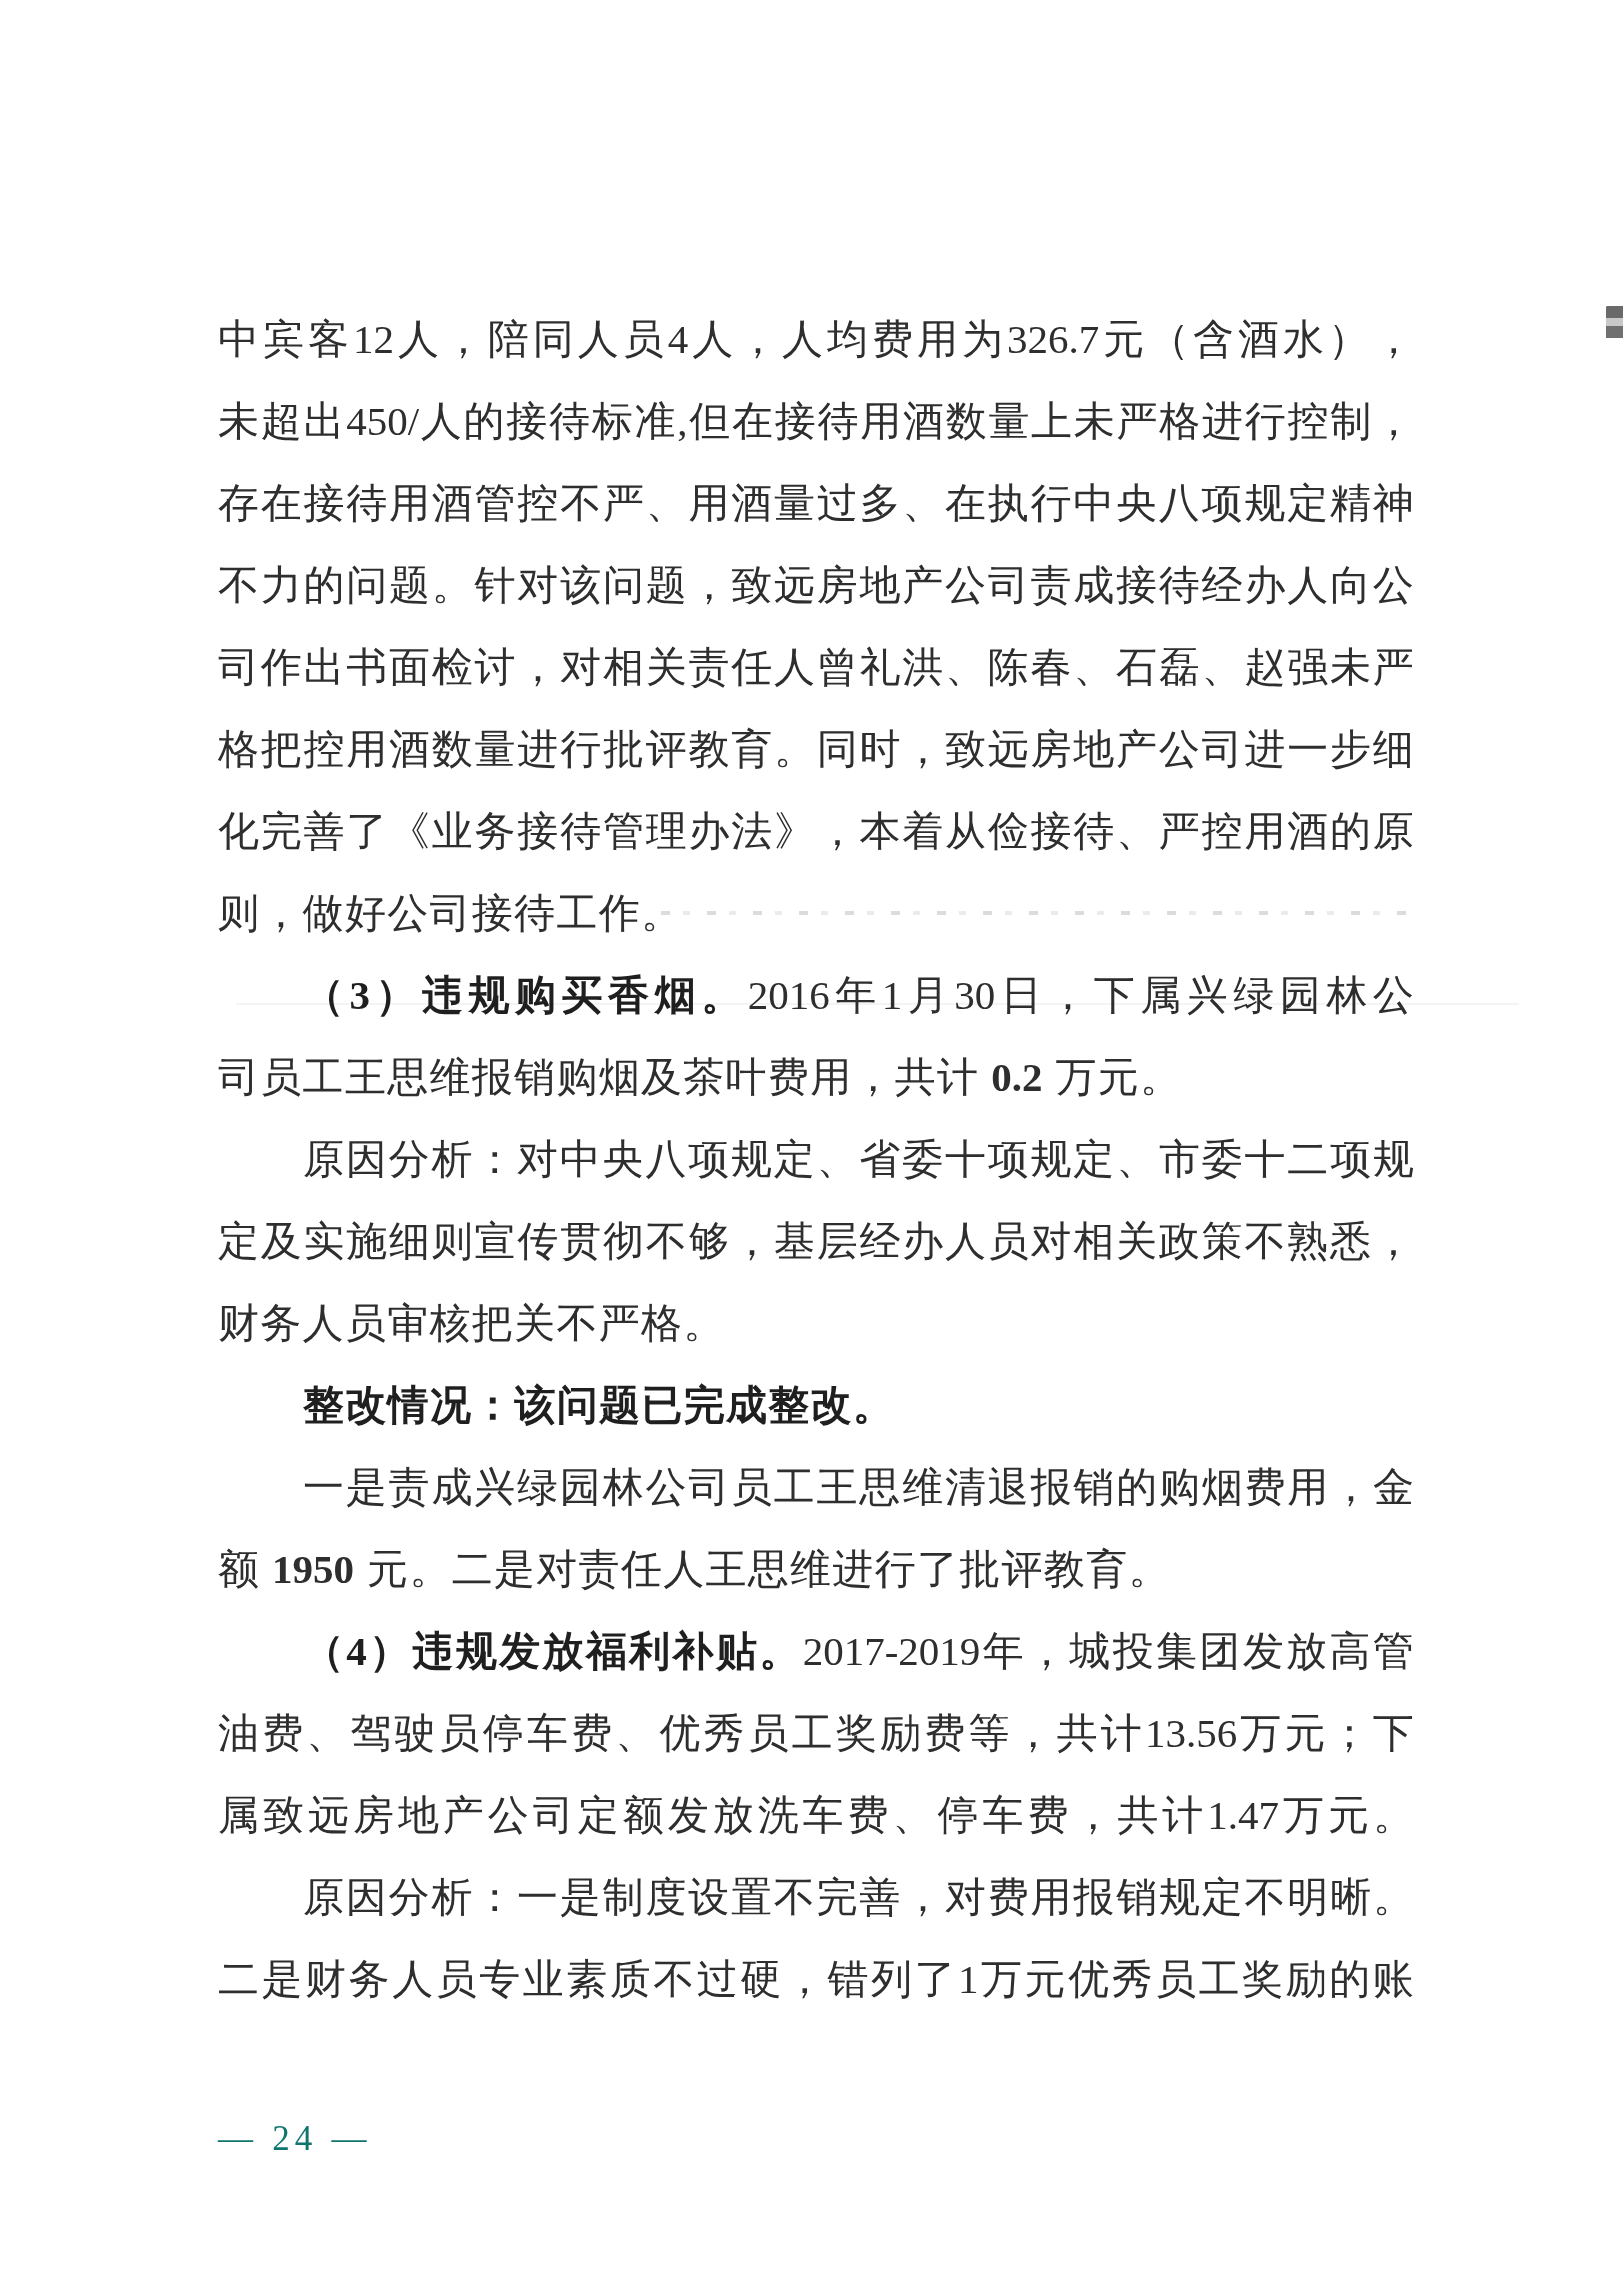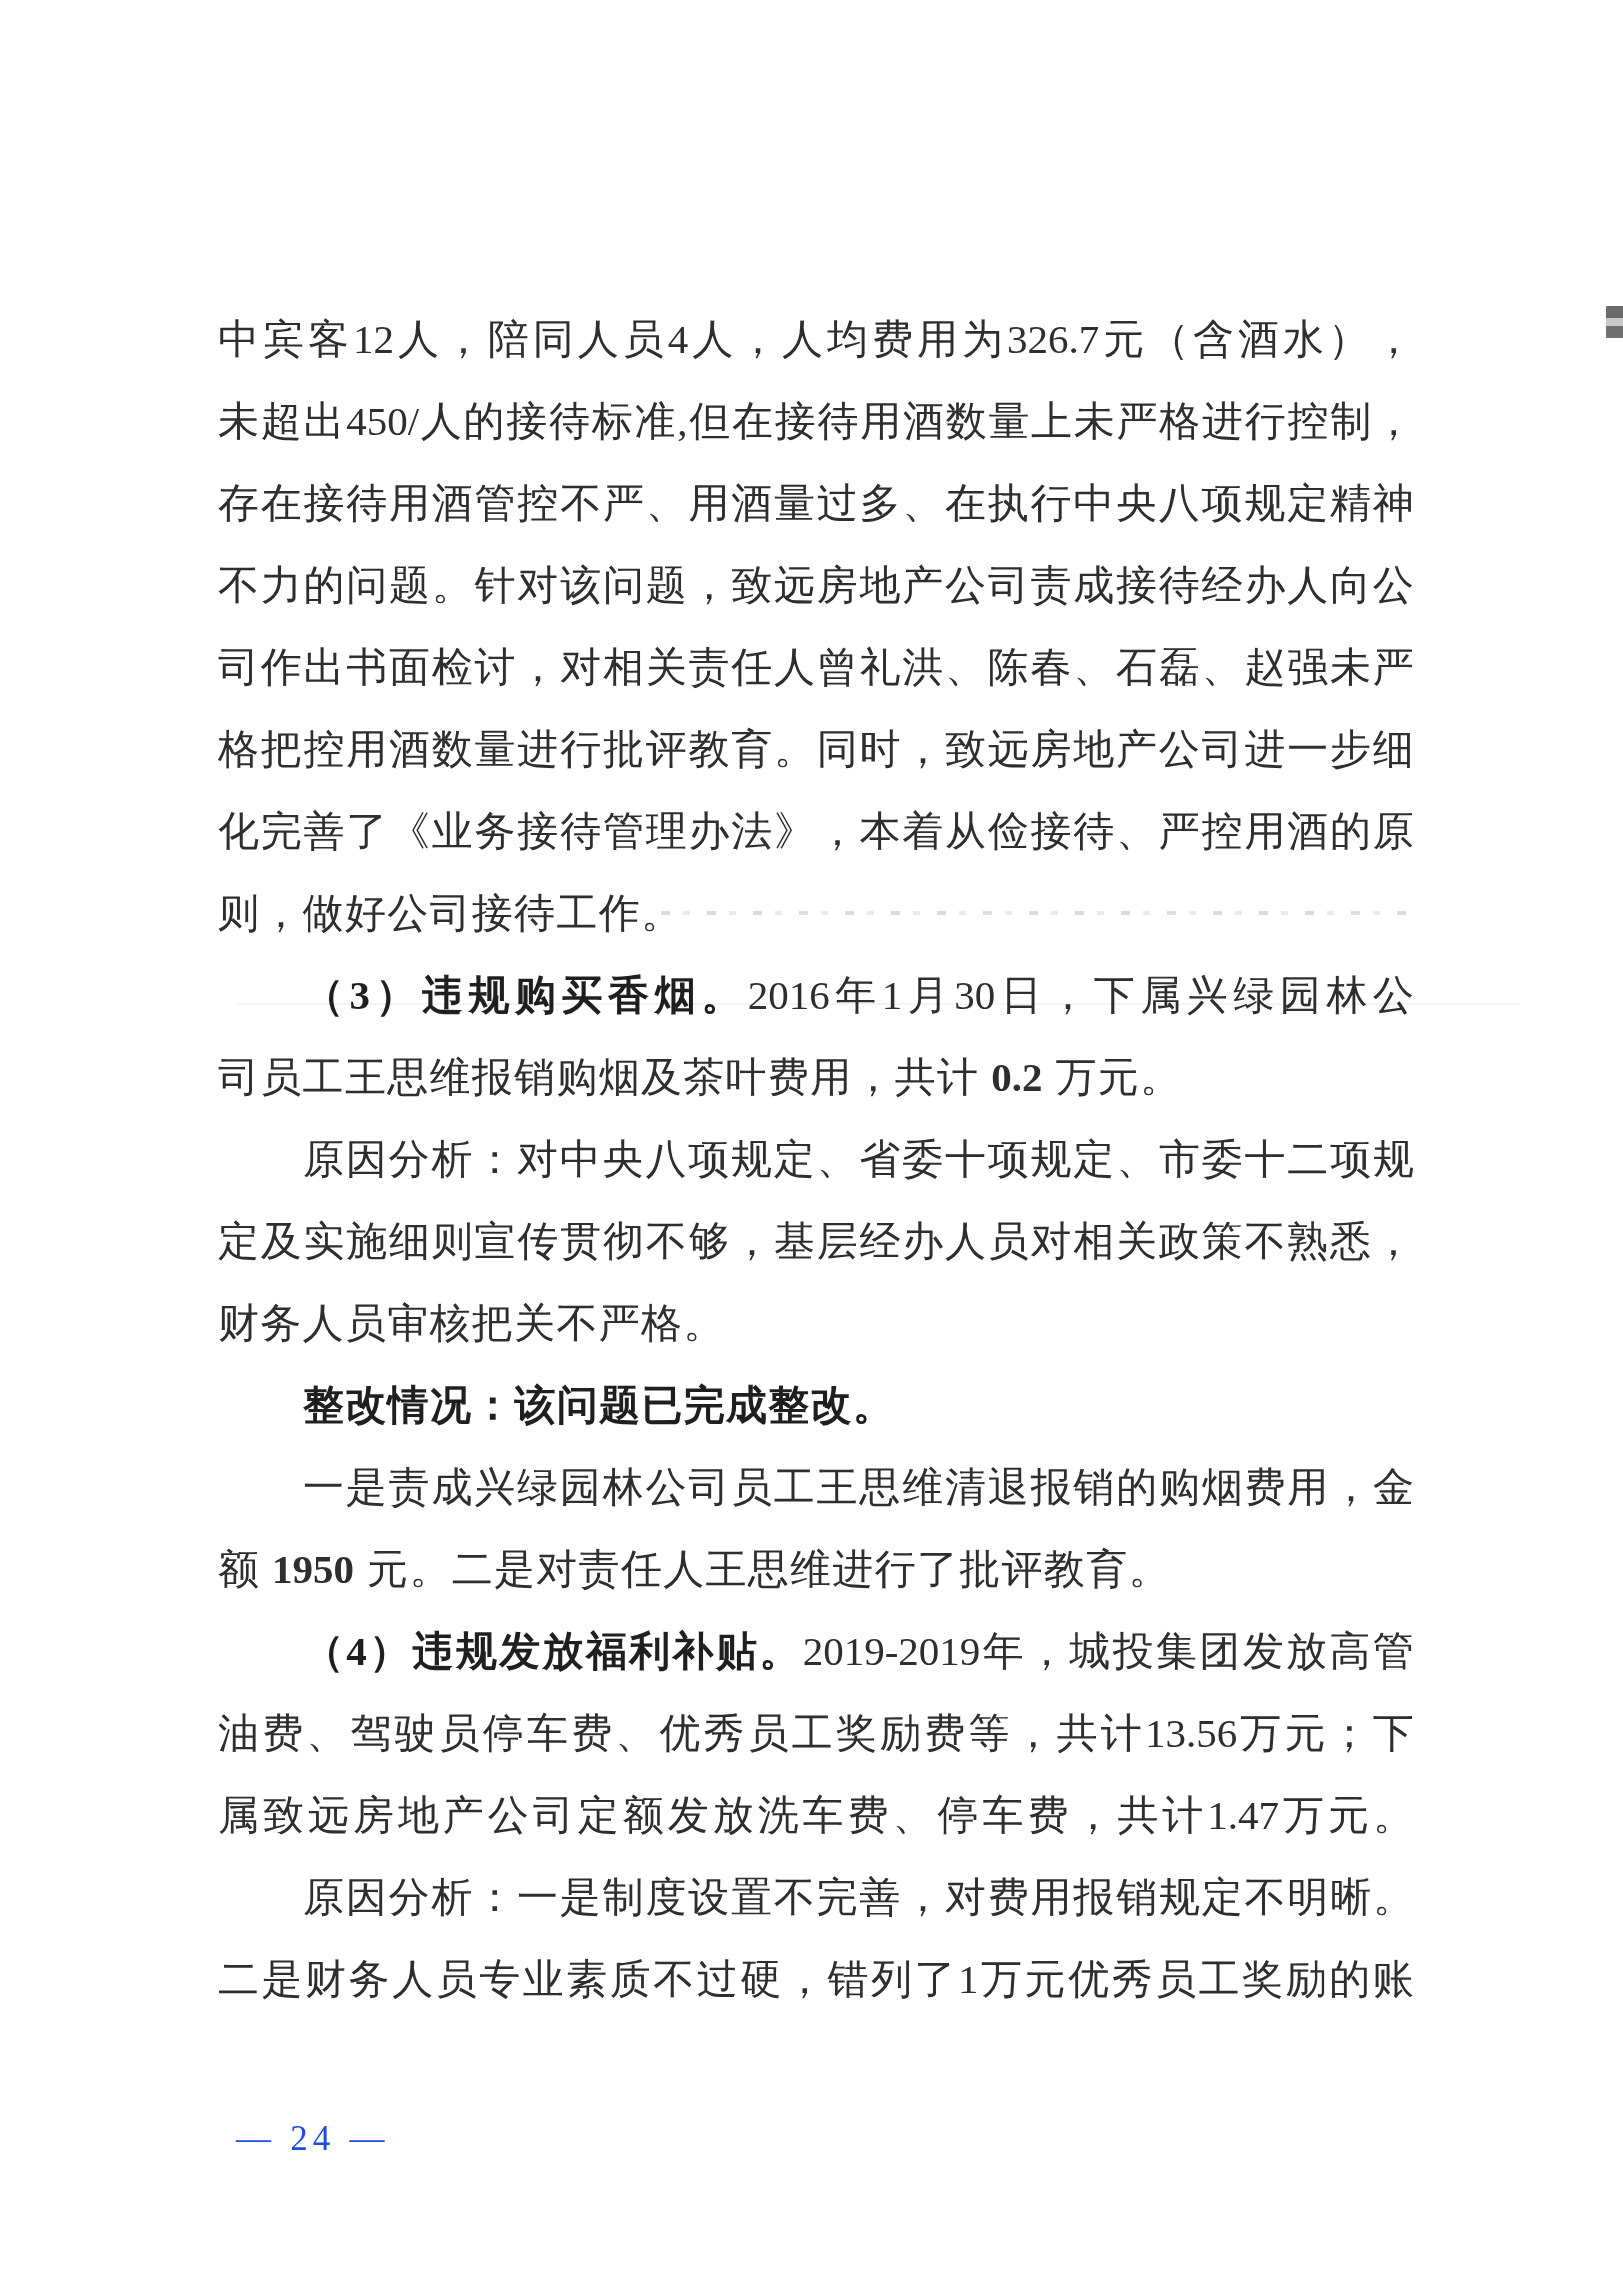--- a/index.html
+++ b/index.html
@@ -36,24 +36,24 @@
   .line.indent {
     padding-left: 85px;
   }
   .seg { display: contents; }
   .seg.bold { font-weight: 700; color: #1f1f1f; }
   .tok { display: inline-block; line-height: 1.1; }
   .short .tok { margin-right: 1.3px; }
   .short .lat { margin-left: 11.8px; margin-right: 13px; font-weight: bold; }
   .footer {
     position: absolute;
-    left: 236px;
+    left: 218px;
     top: 2119px;
     font-size: 35px;
-    color: #1d4ed8;
+    color: #0f766e;
     letter-spacing: 5.2px;
     text-align: right;
   }
   
   .artifact-right {
     position: absolute;
     right: 0;
     top: 305px;
     width: 17px;
     height: 37px;
@@ -139,21 +139,21 @@
         <span class="seg bold"><span class="tok">整</span><span class="tok">改</span><span class="tok">情</span><span class="tok">况</span><span class="tok">：</span><span class="tok">该</span><span class="tok">问</span><span class="tok">题</span><span class="tok">已</span><span class="tok">完</span><span class="tok">成</span><span class="tok">整</span><span class="tok">改</span><span class="tok">。</span></span>
       </div>
       <div class="line indent">
         <span class="seg"><span class="tok">一</span><span class="tok">是</span><span class="tok">责</span><span class="tok">成</span><span class="tok">兴</span><span class="tok">绿</span><span class="tok">园</span><span class="tok">林</span><span class="tok">公</span><span class="tok">司</span><span class="tok">员</span><span class="tok">工</span><span class="tok">王</span><span class="tok">思</span><span class="tok">维</span><span class="tok">清</span><span class="tok">退</span><span class="tok">报</span><span class="tok">销</span><span class="tok">的</span><span class="tok">购</span><span class="tok">烟</span><span class="tok">费</span><span class="tok">用</span><span class="tok">，</span><span class="tok">金</span></span>
       </div>
       <div class="line short">
         <span class="seg"><span class="tok">额</span><span class="tok lat">1950</span><span class="tok">元</span><span class="tok">。</span><span class="tok">二</span><span class="tok">是</span><span class="tok">对</span><span class="tok">责</span><span class="tok">任</span><span class="tok">人</span><span class="tok">王</span><span class="tok">思</span><span class="tok">维</span><span class="tok">进</span><span class="tok">行</span><span class="tok">了</span><span class="tok">批</span><span class="tok">评</span><span class="tok">教</span><span class="tok">育</span><span class="tok">。</span></span>
       </div>
       <div class="line indent">
         <span class="seg bold"><span class="tok">（</span><span class="tok lat">4</span><span class="tok">）</span><span class="tok">违</span><span class="tok">规</span><span class="tok">发</span><span class="tok">放</span><span class="tok">福</span><span class="tok">利</span><span class="tok">补</span><span class="tok">贴</span><span class="tok">。</span></span>
-        <span class="seg"><span class="tok lat">2019-2019</span><span class="tok">年</span><span class="tok">，</span><span class="tok">城</span><span class="tok">投</span><span class="tok">集</span><span class="tok">团</span><span class="tok">发</span><span class="tok">放</span><span class="tok">高</span><span class="tok">管</span></span>
+        <span class="seg"><span class="tok lat">2017-2019</span><span class="tok">年</span><span class="tok">，</span><span class="tok">城</span><span class="tok">投</span><span class="tok">集</span><span class="tok">团</span><span class="tok">发</span><span class="tok">放</span><span class="tok">高</span><span class="tok">管</span></span>
       </div>
       <div class="line">
         <span class="seg"><span class="tok">油</span><span class="tok">费</span><span class="tok">、</span><span class="tok">驾</span><span class="tok">驶</span><span class="tok">员</span><span class="tok">停</span><span class="tok">车</span><span class="tok">费</span><span class="tok">、</span><span class="tok">优</span><span class="tok">秀</span><span class="tok">员</span><span class="tok">工</span><span class="tok">奖</span><span class="tok">励</span><span class="tok">费</span><span class="tok">等</span><span class="tok">，</span><span class="tok">共</span><span class="tok">计</span><span class="tok lat">13.56</span><span class="tok">万</span><span class="tok">元</span><span class="tok">；</span><span class="tok">下</span></span>
       </div>
       <div class="line">
         <span class="seg"><span class="tok">属</span><span class="tok">致</span><span class="tok">远</span><span class="tok">房</span><span class="tok">地</span><span class="tok">产</span><span class="tok">公</span><span class="tok">司</span><span class="tok">定</span><span class="tok">额</span><span class="tok">发</span><span class="tok">放</span><span class="tok">洗</span><span class="tok">车</span><span class="tok">费</span><span class="tok">、</span><span class="tok">停</span><span class="tok">车</span><span class="tok">费</span><span class="tok">，</span><span class="tok">共</span><span class="tok">计</span><span class="tok lat">1.47</span><span class="tok">万</span><span class="tok">元</span><span class="tok">。</span></span>
       </div>
       <div class="line indent">
         <span class="seg"><span class="tok">原</span><span class="tok">因</span><span class="tok">分</span><span class="tok">析</span><span class="tok">：</span><span class="tok">一</span><span class="tok">是</span><span class="tok">制</span><span class="tok">度</span><span class="tok">设</span><span class="tok">置</span><span class="tok">不</span><span class="tok">完</span><span class="tok">善</span><span class="tok">，</span><span class="tok">对</span><span class="tok">费</span><span class="tok">用</span><span class="tok">报</span><span class="tok">销</span><span class="tok">规</span><span class="tok">定</span><span class="tok">不</span><span class="tok">明</span><span class="tok">晰</span><span class="tok">。</span></span>
       </div>

